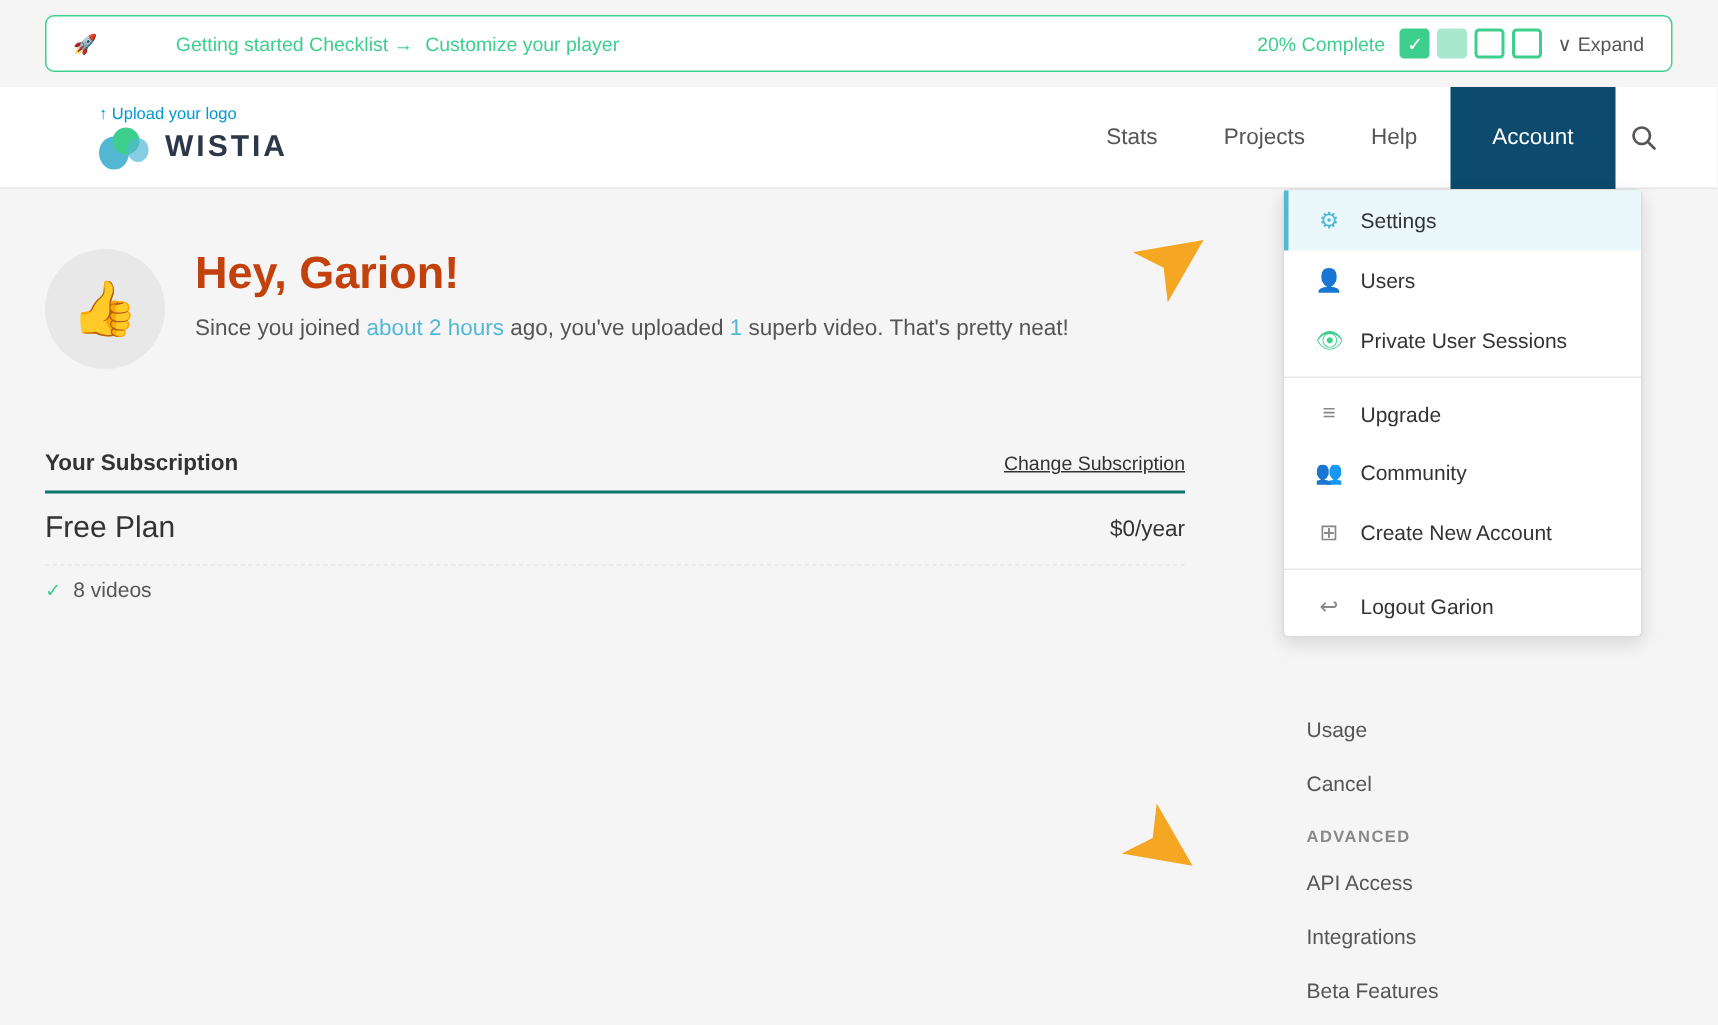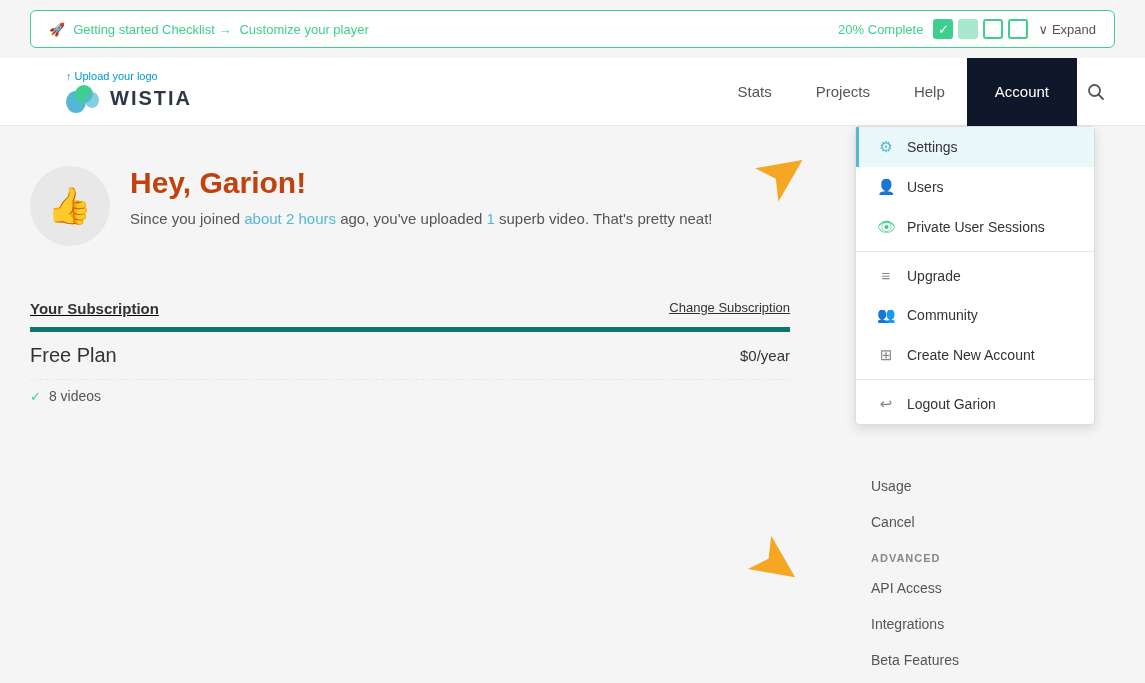--- a/index.html
+++ b/index.html
@@ -16,21 +16,21 @@
       align-items: center;
       justify-content: space-between;
     }
     .checklist-left {
       display: flex;
       align-items: center;
       gap: 8px;
       color: #3ecf8e;
       font-size: 13px;
     }
-    .checklist-link { color: #3ecf8e; text-decoration: none; font-weight: 500; }
+    .checklist-link { color: #3ecf8e; text-decoration: none; font-weight: 500; margin-left: 44px; }
     .checklist-customize { color: #3ecf8e; font-weight: 500; }
     .checklist-right {
       display: flex;
       align-items: center;
       gap: 10px;
       font-size: 13px;
       color: #3ecf8e;
     }
     .progress-boxes {
       display: flex;
@@ -74,21 +74,21 @@
     .nav-link {
       padding: 0 22px;
       font-size: 15px;
       color: #555;
       cursor: pointer;
       height: 68px;
       display: flex; align-items: center;
       text-decoration: none;
     }
     .nav-account {
-      background: #0f172a;
+      background: #0c4a6e;
       color: #fff !important;
       height: 68px;
       padding: 0 28px;
       display: flex; align-items: center;
       font-size: 15px;
       font-weight: 500;
       cursor: pointer;
     }
     .search-icon-btn {
       padding: 0 10px;
@@ -183,24 +183,23 @@
     }
 
     
     .subscription-section {
       margin-top: 30px;
       width: 760px;
     }
     .subscription-header {
       display: flex;
       justify-content: space-between;
-      align-items: flex-start;
+      align-items: center;
       padding-bottom: 10px;
-      border-bottom: 5px solid #0f766e;
-      text-decoration: underline;
+      border-bottom: 2px solid #0f766e;
     }
     .subscription-title { font-size: 15px; font-weight: 600; color: #333; }
     .change-link { color: #333; font-size: 13px; text-decoration: underline; }
     .plan-row {
       display: flex;
       justify-content: space-between;
       align-items: center;
       padding: 12px 0;
       border-bottom: 1px dashed #e8e8e8;
     }

